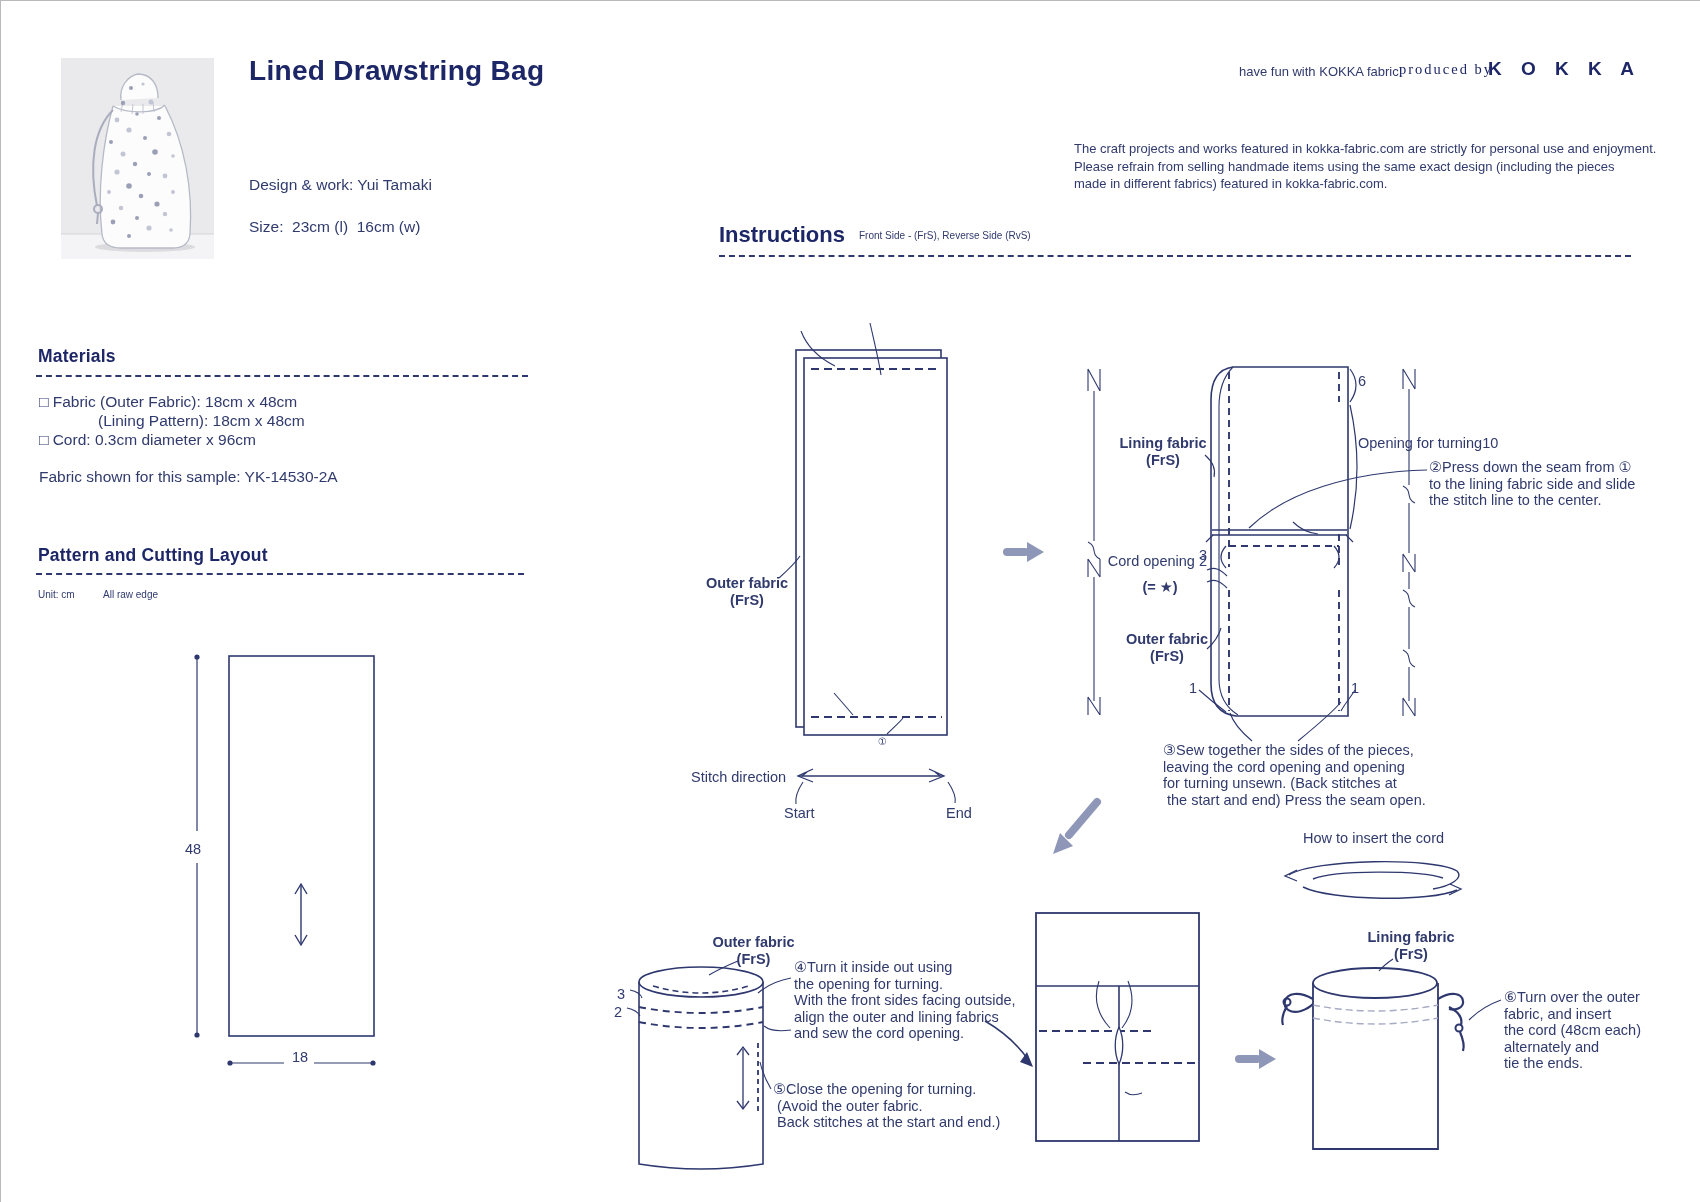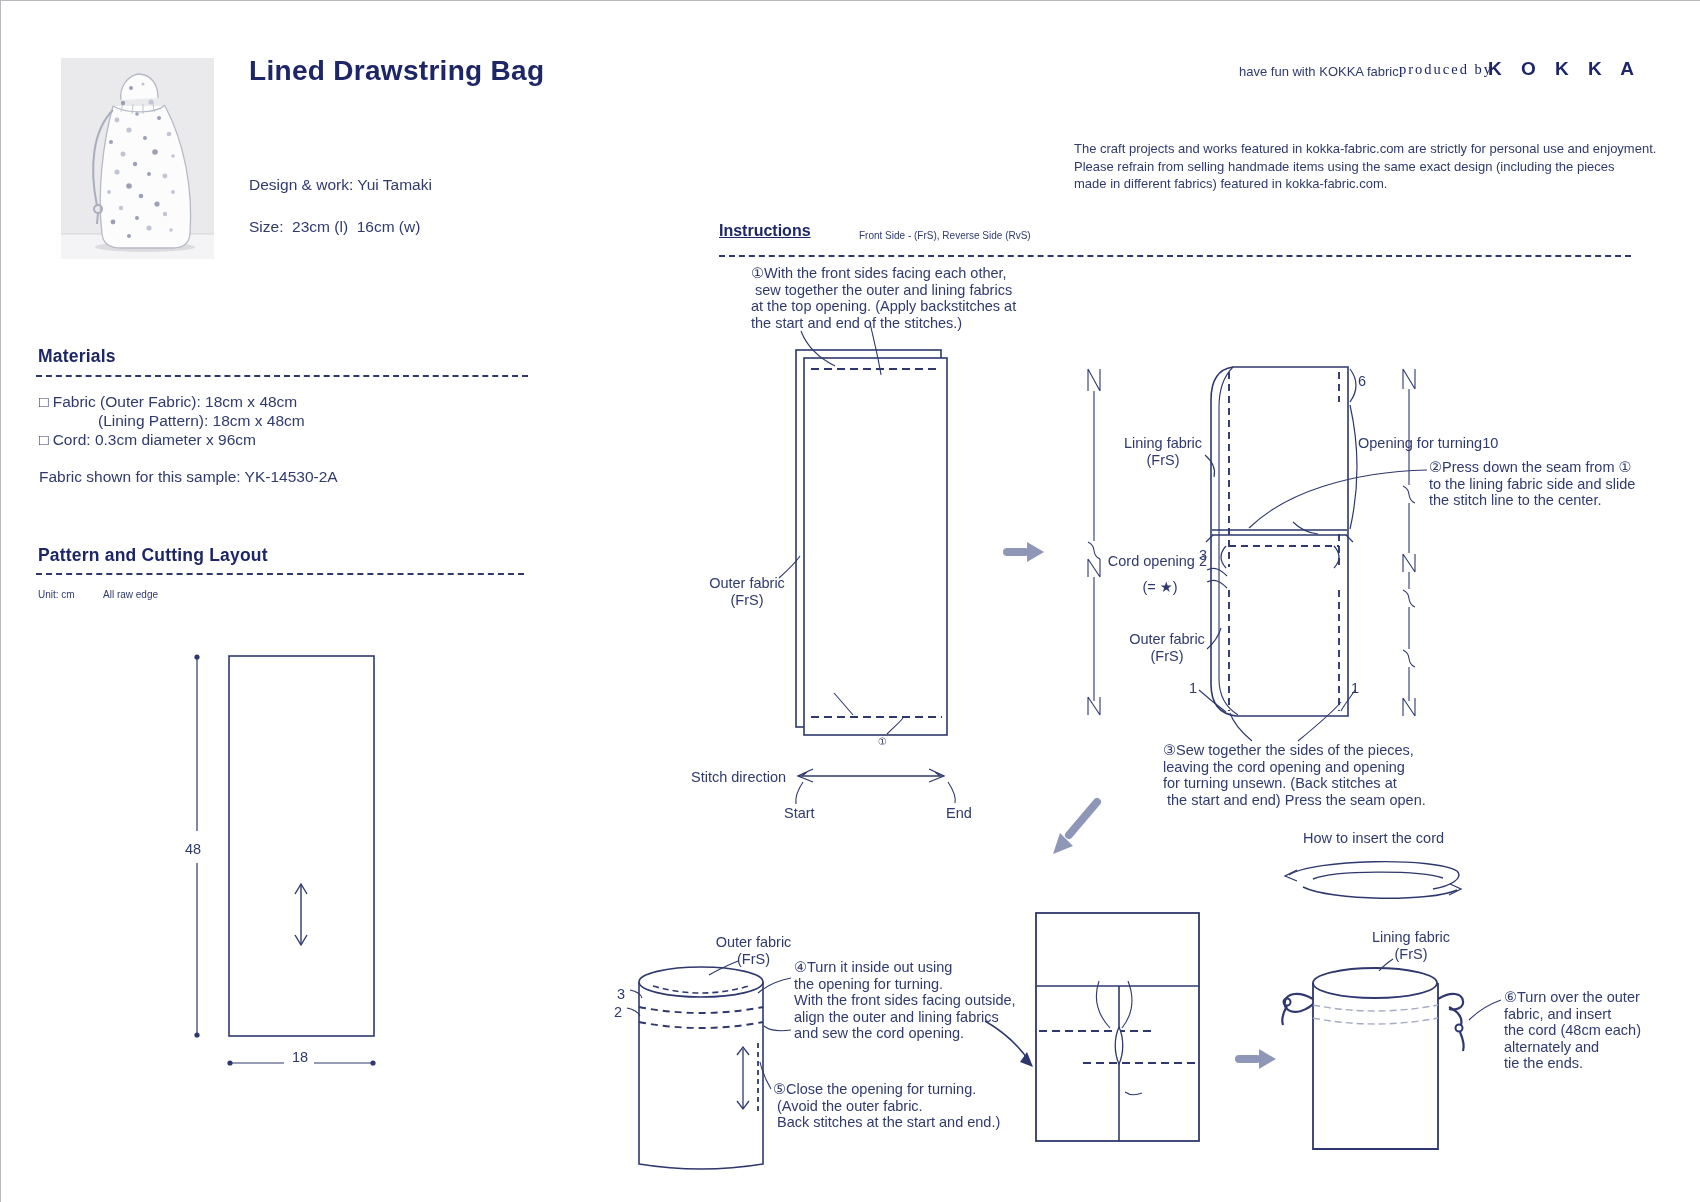--- a/index.html
+++ b/index.html
@@ -3,21 +3,21 @@
 <meta charset="utf-8">
 <style>
   :root{
     --ink:#303a6d; --title:#1d2666; --line:#2e386e; --arrow:#8f97b8; --logo:#2b3785;
   }
   html,body{margin:0;padding:0;background:#f2f2f2;}
   .page{position:relative;width:1700px;height:1202px;background:#fff;border:1px solid #b9b9bd;
         font-family:"Liberation Sans","DejaVu Sans",sans-serif;color:var(--ink);overflow:hidden;}
   .abs{position:absolute;}
   .pre{white-space:pre;}
-  .c{text-align:center;}
+  .c{text-align:center;font-weight:bold;}
   .r{text-align:right;}
   .t13{font-size:13px;line-height:17.5px;}
   .t14{font-size:14.5px;line-height:16.5px;}
   .t15{font-size:15.5px;line-height:19px;}
   .h17{font-size:17.5px;font-weight:bold;color:var(--title);letter-spacing:.2px;}
   .h28{font-size:28px;font-weight:bold;color:var(--title);letter-spacing:.3px;}
   .note15{font-size:10px;line-height:18px;}
   .dashrule{height:0;border-top:2.2px dashed var(--line);}
   .logo{font-family:"DejaVu Sans","Liberation Sans",sans-serif;font-weight:bold;font-size:41px;
         letter-spacing:4px;color:var(--logo);}
@@ -102,28 +102,24 @@
   <div class="abs h17" style="left:37px;top:544px;">Pattern and Cutting Layout</div>
   <div class="abs dashrule" style="left:35px;top:572px;width:488px;"></div>
   <div class="abs note15" style="left:37px;top:585px;">Unit: cm</div>
   <div class="abs note15" style="left:102px;top:585px;">All raw edge</div>
   <div class="abs t14" style="left:184px;top:840px;">48</div>
   <div class="abs t14 pre c" style="left:230px;top:804px;width:142px;">Outer Fabric ·
 Lining Fabric
 (One piece each)</div>
   <div class="abs t14" style="left:291px;top:1048px;">18</div>
 
-  <div class="abs" style="left:718px;top:221px;font-size:16px;font-weight:bold;color:var(--title);text-decoration:underline;">Instructions</div>
+  <div class="abs" style="left:718px;top:221px;font-size:22px;font-weight:bold;color:var(--title);">Instructions</div>
   <div class="abs note15" style="left:858px;top:226px;">Front Side - (FrS), Reverse Side (RvS)</div>
   <div class="abs dashrule" style="left:718px;top:254px;width:912px;"></div>
 
-  <div class="abs t14 pre" style="left:750px;top:264px;">①With the front sides facing each other,
- sew together the outer and lining fabrics
-at the top opening. (Apply backstitches at
-the start and end of the stitches.)</div>
   <div class="abs t14 pre" style="left:1162px;top:741px;">③Sew together the sides of the pieces,
 leaving the cord opening and opening
 for turning unsewn. (Back stitches at
  the start and end) Press the seam open.</div>
   <div class="abs t14 pre" style="left:1428px;top:458px;">②Press down the seam from ①
 to the lining fabric side and slide
 the stitch line to the center.</div>
   <div class="abs t14 pre" style="left:793px;top:958px;">④Turn it inside out using
 the opening for turning.
 With the front sides facing outside,

